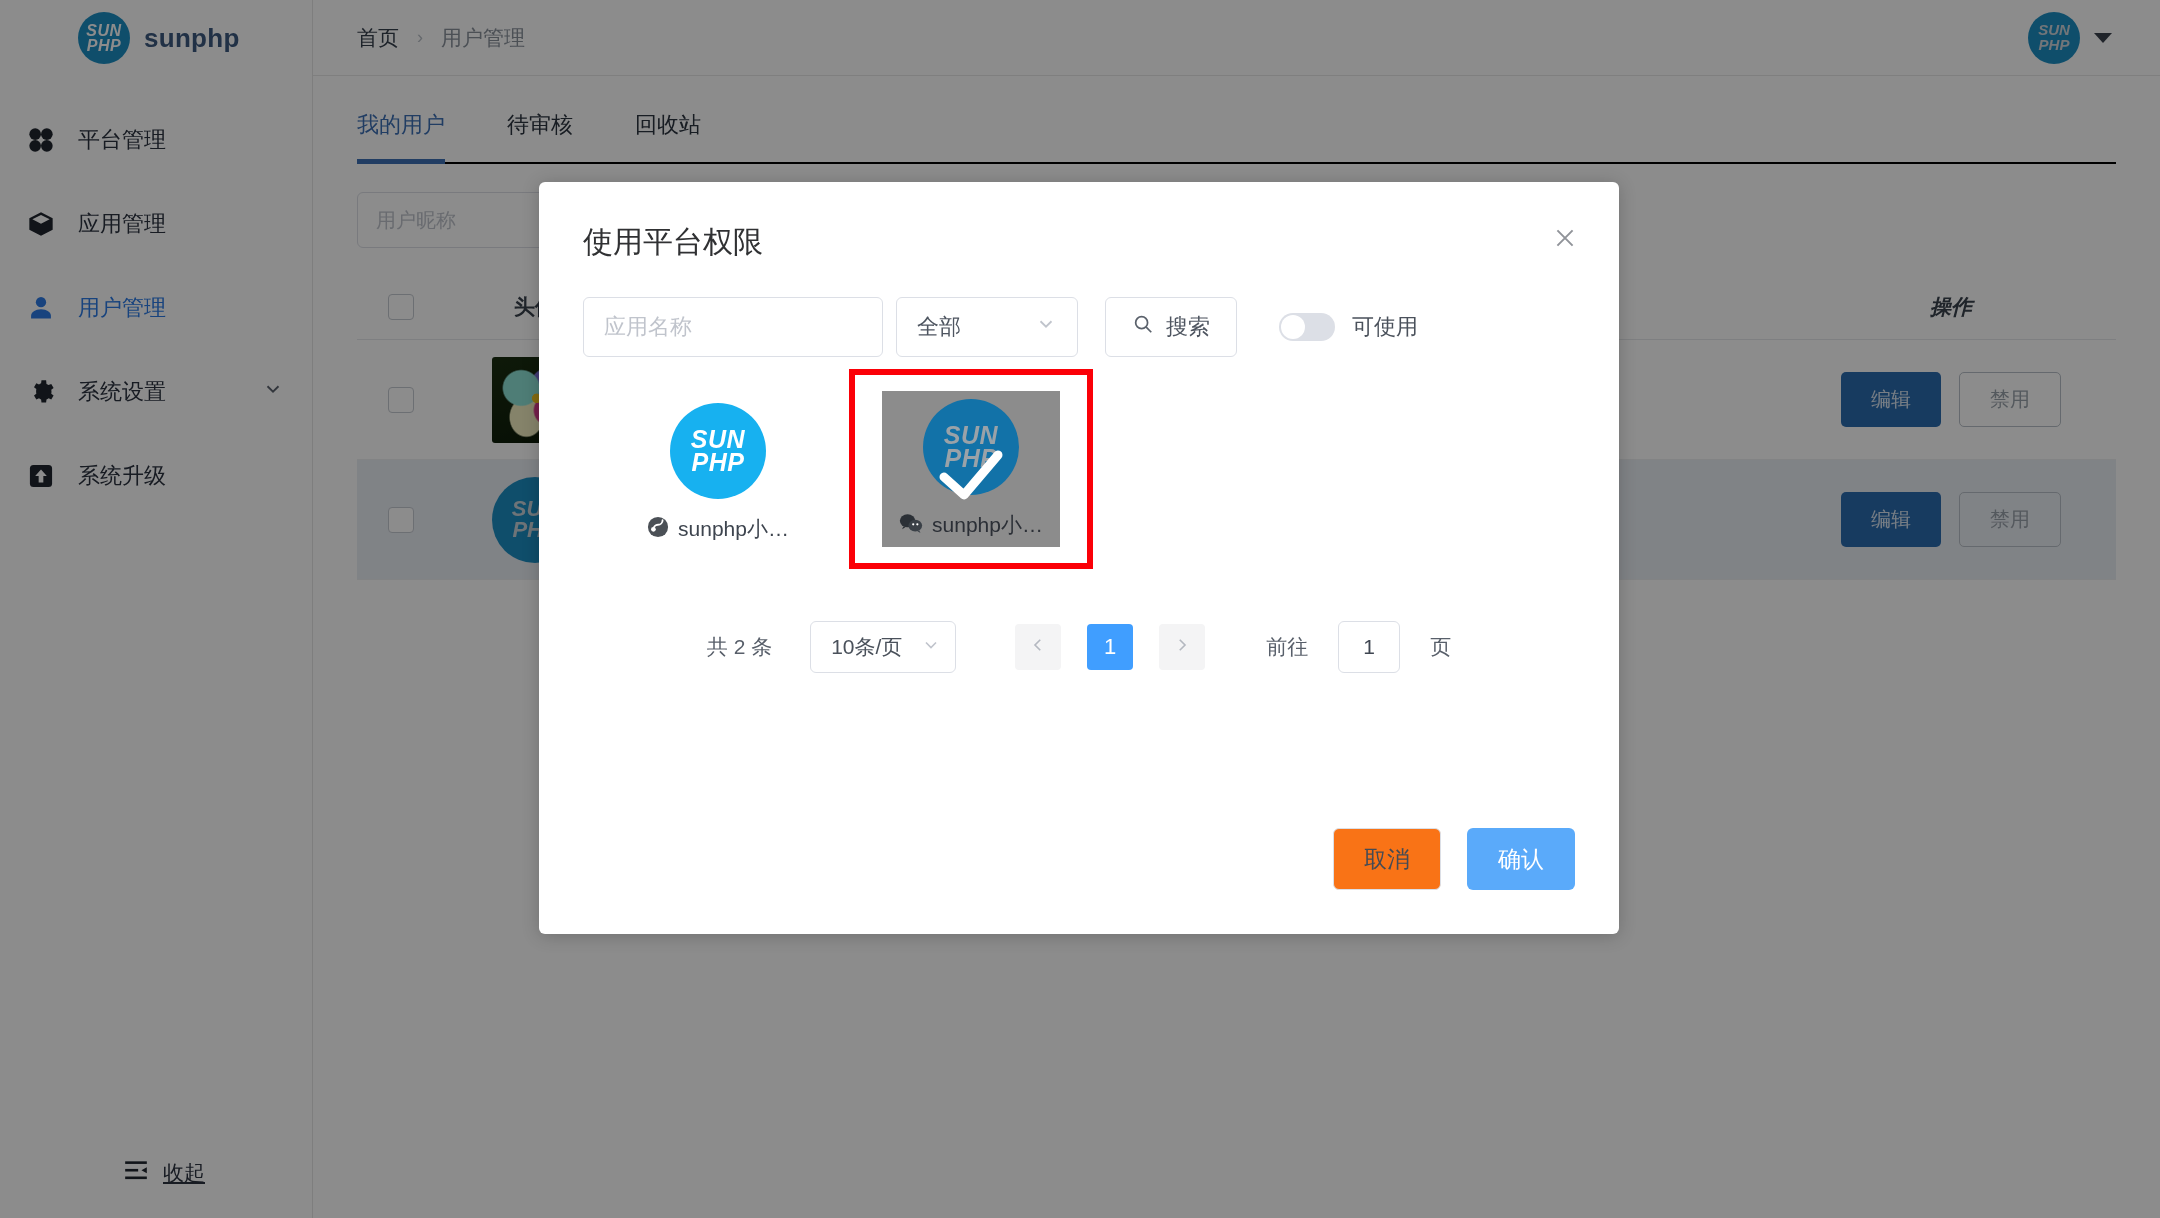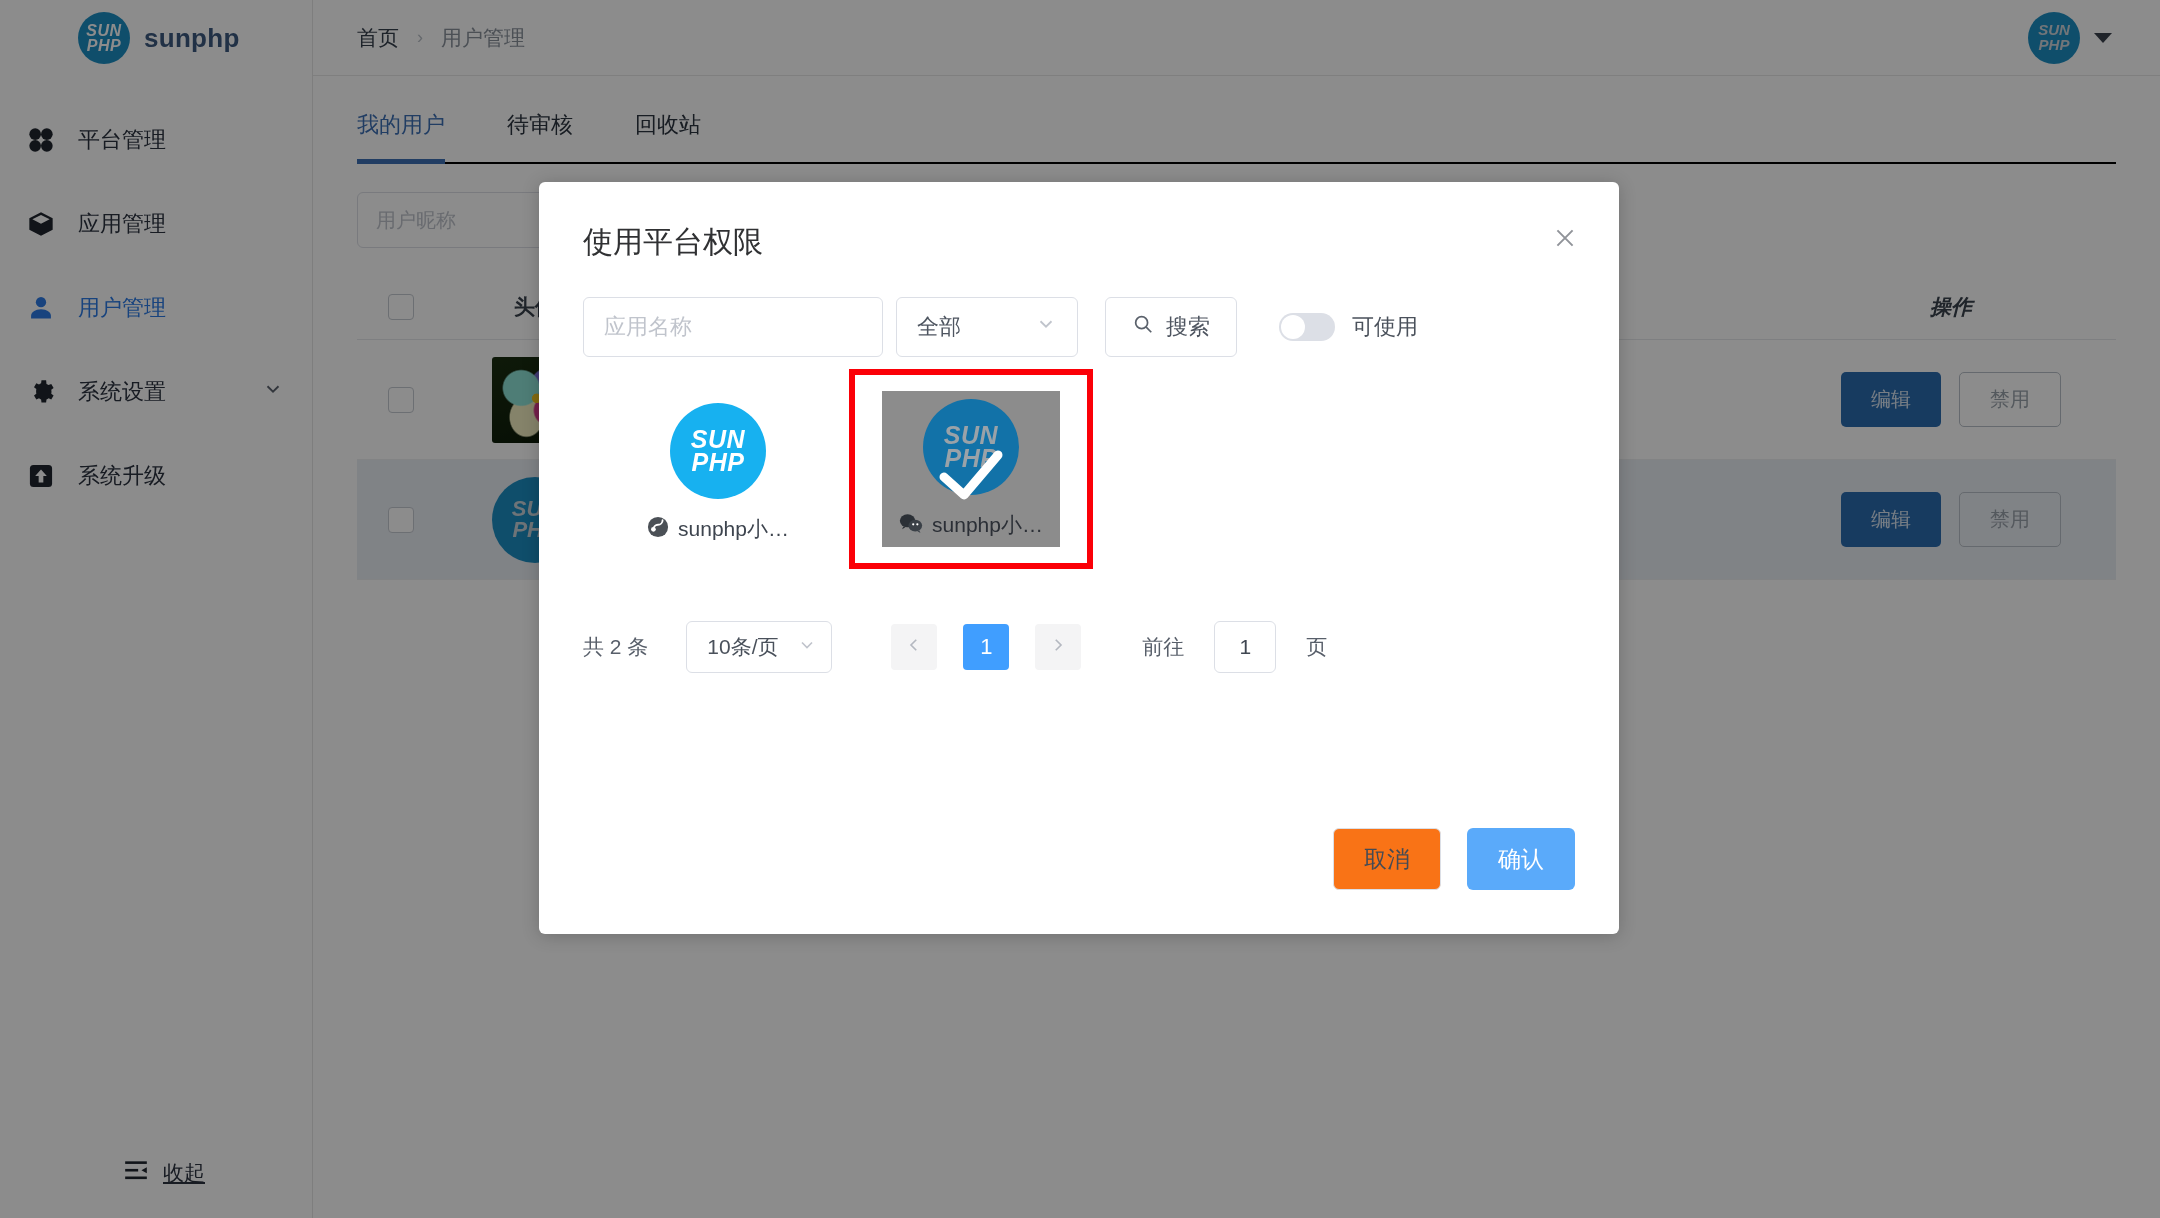--- a/index.html
+++ b/index.html
@@ -204,21 +204,21 @@
     width: 178px; height: 156px; background: #8c8c8c;
     display: flex; flex-direction: column; align-items: center; justify-content: center;
     position: relative;
   }
   .sel-inner .card-logo { background: #1272a8; color: #9aa2a8; }
   .sel-inner .card-label { color: #2b2f36; }
   .check-mark {
     position: absolute; left: 50%; top: 56px; transform: translateX(-50%);
   }
 
-  .pager { margin-top: 52px; display: flex; align-items: center; justify-content: flex-start; gap: 16px; }
+  .pager { margin-top: 52px; display: flex; align-items: center; justify-content: center; gap: 16px; }
   .pg-total { font-size: 21px; color: #585f6a; margin-right: 22px; }
   .pg-size {
     width: 146px; height: 52px; border: 1px solid #dcdfe6; border-radius: 6px;
     display: flex; align-items: center; justify-content: space-between;
     padding: 0 14px 0 20px; font-size: 21px; color: #4a515b; margin-right: 38px; cursor: pointer;
   }
   .pg-btn {
     width: 46px; height: 46px; border-radius: 4px; background: #f4f4f5;
     display: flex; align-items: center; justify-content: center;
     color: #b4b8c0; font-size: 22px; cursor: pointer; margin: 0 5px;

